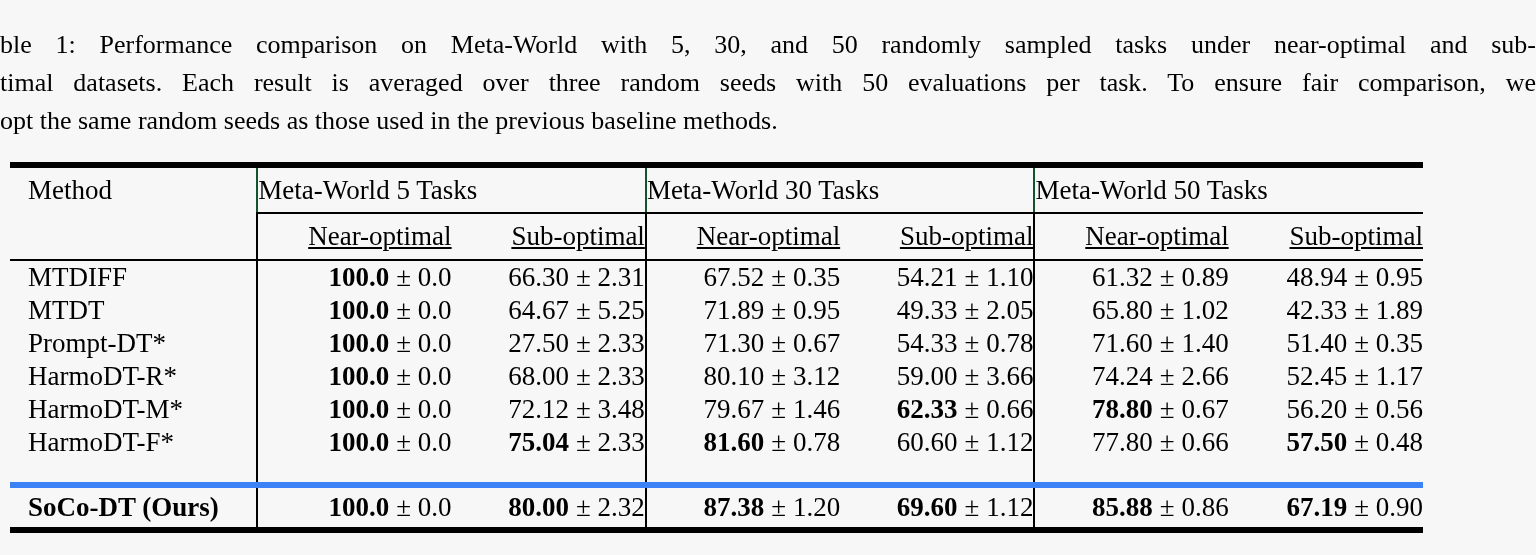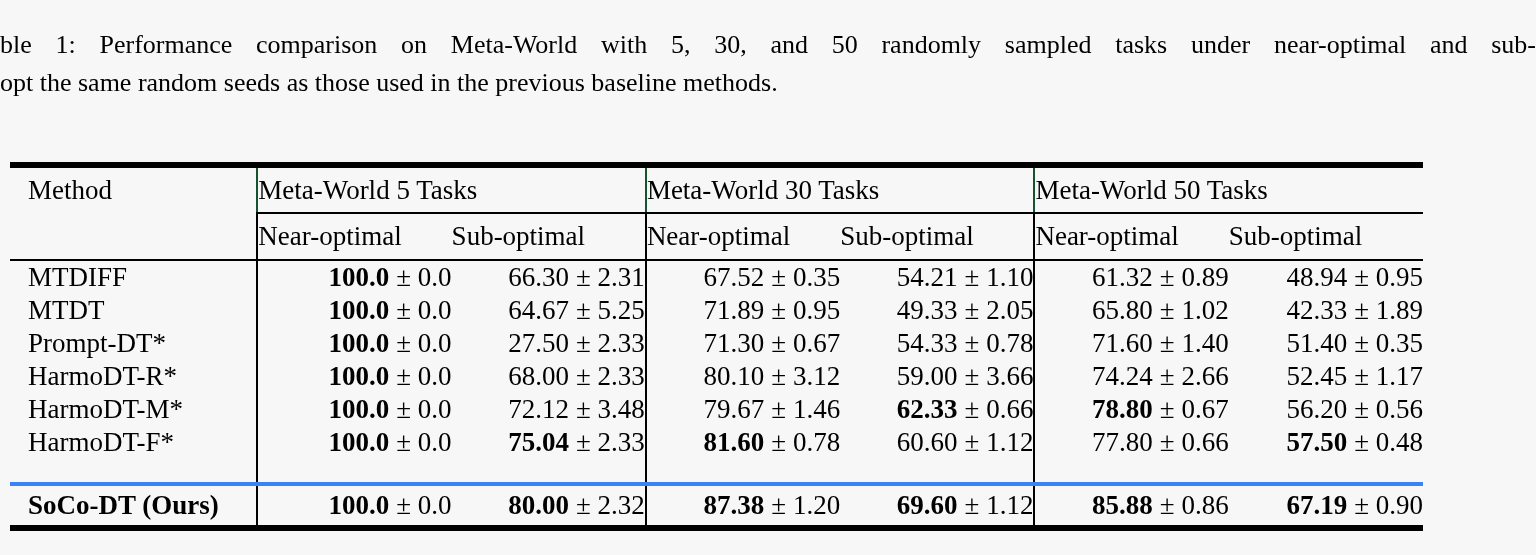--- a/index.html
+++ b/index.html
@@ -69,50 +69,51 @@
     text-align: left;
     padding-left: 18px;
     vertical-align: middle;
   }
   
   tr.sub-row td {
     height: 45px;
     vertical-align: middle;
     border-bottom: 2px solid #000;  
   }
-  td.sub { text-align: left; }
+  td.sub { text-align: right; text-decoration: underline; }
   
   td.g { border-left: 2px solid #000; }
   
   tbody.body td {
     height: 33px;
     vertical-align: middle;
   }
   tbody.body tr:last-child td { padding-bottom: 23px; }
   td.method {
     text-align: left;
     padding-left: 18px;
   }
   td.num { text-align: right; }
   td.num .err { margin-left: 7px; }
   
   tbody.ours td {
-    border-top: 4px solid #3b82f6;
+    border-top: 6px solid #3b82f6;
     height: 39px;
     vertical-align: middle;
   }
   .bold { font-weight: bold; }
 </style>
 </head>
 <body>
 
 <div class="page">
 
   <div class="caption">
     <div class="cap-line just">ble 1: Performance comparison on Meta-World with 5, 30, and 50 randomly sampled tasks under near-optimal and sub-</div>
+    <div class="cap-line just">timal datasets. Each result is averaged over three random seeds with 50 evaluations per task. To ensure fair comparison, we</div>
     <div class="cap-line">opt the same random seeds as those used in the previous baseline methods.</div>
   </div>
 
   <table class="results">
     <colgroup>
       <col class="c-method">
       <col class="c-num">
         <col class="c-num">
       <col class="c-num">
         <col class="c-num">

